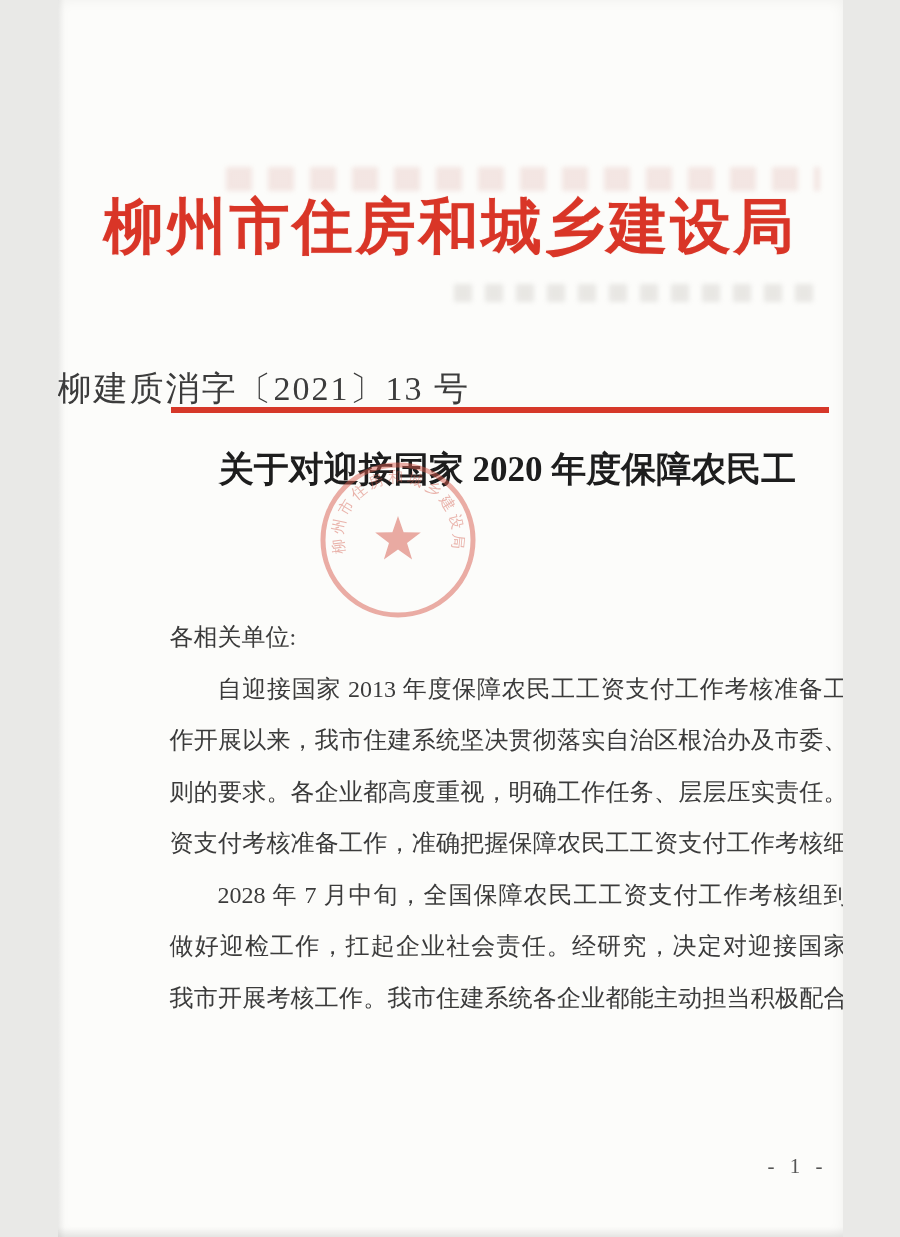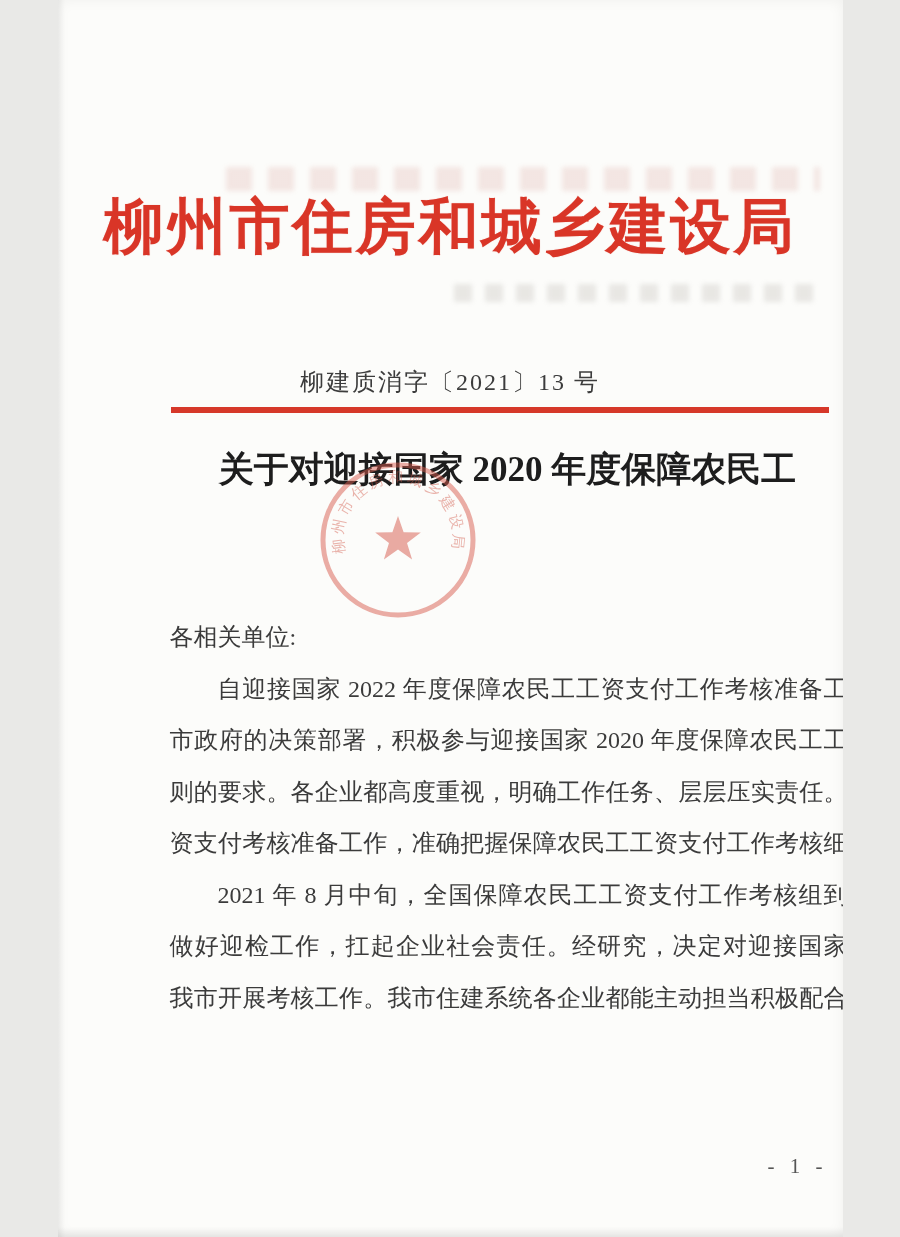--- a/index.html
+++ b/index.html
@@ -40,21 +40,21 @@
     position:absolute;left:0;top:186px;width:100%;
     margin:0;text-align:center;
     font-size:60px;line-height:82px;font-weight:bold;
     letter-spacing:3px;white-space:nowrap;
     color:#d93527;
     text-shadow:0 0 1px rgba(217,53,39,0.4);
   }
 
   .docnum{
     position:absolute;left:0;top:366px;width:100%;
-    text-align:center;font-size:24px;letter-spacing:2px;
+    font-size:34px;letter-spacing:2px;
     color:#3c3c3c;
   }
 
   .rule{
     position:absolute;left:113px;top:407px;width:658px;height:6px;
     background:#d63829;
   }
 
   .title{
     position:absolute;left:60px;top:442px;width:780px;
@@ -109,24 +109,24 @@
     </defs>
     <circle cx="90" cy="90" r="75" fill="none" stroke="rgba(216,92,78,0.5)" stroke-width="5"></circle>
     <text font-size="15" letter-spacing="3.5" fill="rgba(210,90,76,0.45)" font-family="Liberation Serif, DejaVu Serif, serif">
       <textPath href="#sealArc" startOffset="2">柳州市住房和城乡建设局</textPath>
     </text>
     <polygon fill="rgba(214,88,74,0.5)" points="90,66 95.6,82.3 112.8,82.6 99.0,92.9 104.1,109.4 90,99.5 75.9,109.4 81.0,92.9 67.2,82.6 84.4,82.3"></polygon>
   </svg>
 
   <div class="body-block">
     <div class="line left">各相关单位:</div>
-    <div class="line indent">自迎接国家 2022 年度保障农民工工资支付工作考核准备工</div>
-    <div class="line">市政府的决策部署，积极参与迎接国家 2020 年度保障农民工工</div>
+    <div class="line indent">自迎接国家 2013 年度保障农民工工资支付工作考核准备工</div>
+    <div class="line">作开展以来，我市住建系统坚决贯彻落实自治区根治办及市委、</div>
     <div class="line">则的要求。各企业都高度重视，明确工作任务、层层压实责任。</div>
     <div class="line">资支付考核准备工作，准确把握保障农民工工资支付工作考核细</div>
-    <div class="line indent">2021 年 8 月中旬，全国保障农民工工资支付工作考核组到</div>
+    <div class="line indent">2028 年 7 月中旬，全国保障农民工工资支付工作考核组到</div>
     <div class="line">做好迎检工作，扛起企业社会责任。经研究，决定对迎接国家</div>
     <div class="line">我市开展考核工作。我市住建系统各企业都能主动担当积极配合</div>
   </div>
 
   <div class="pagenum">- 1 -</div>
 
 </div>
 
 </body></html>

